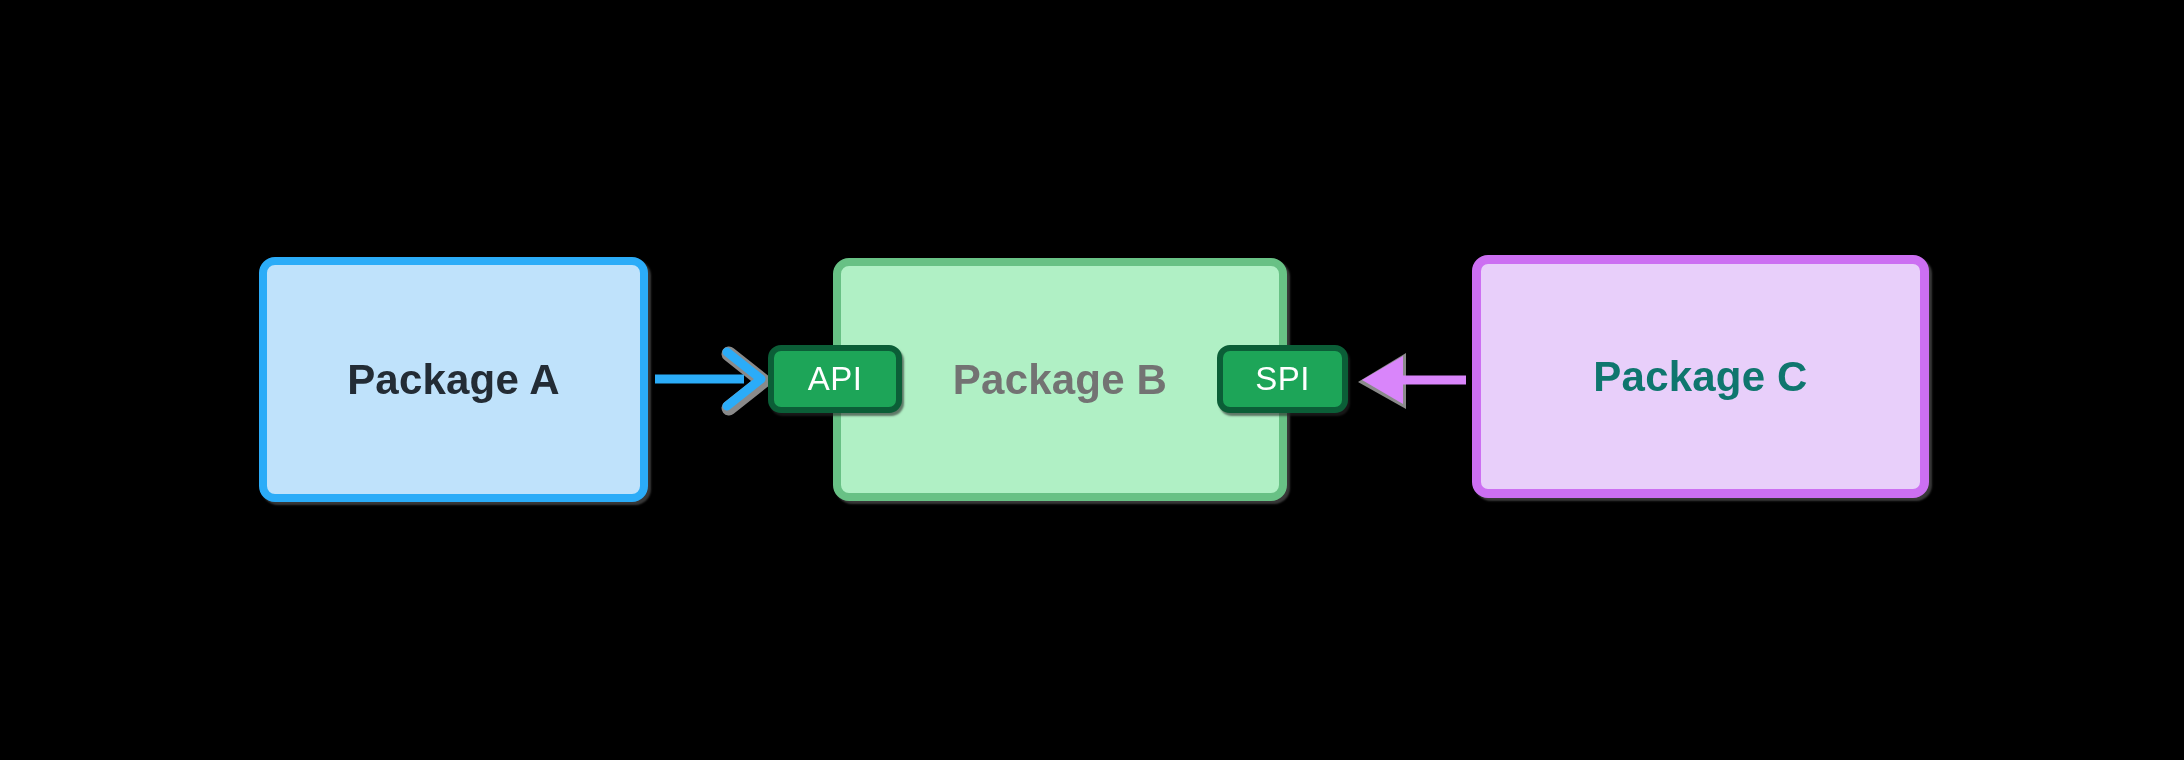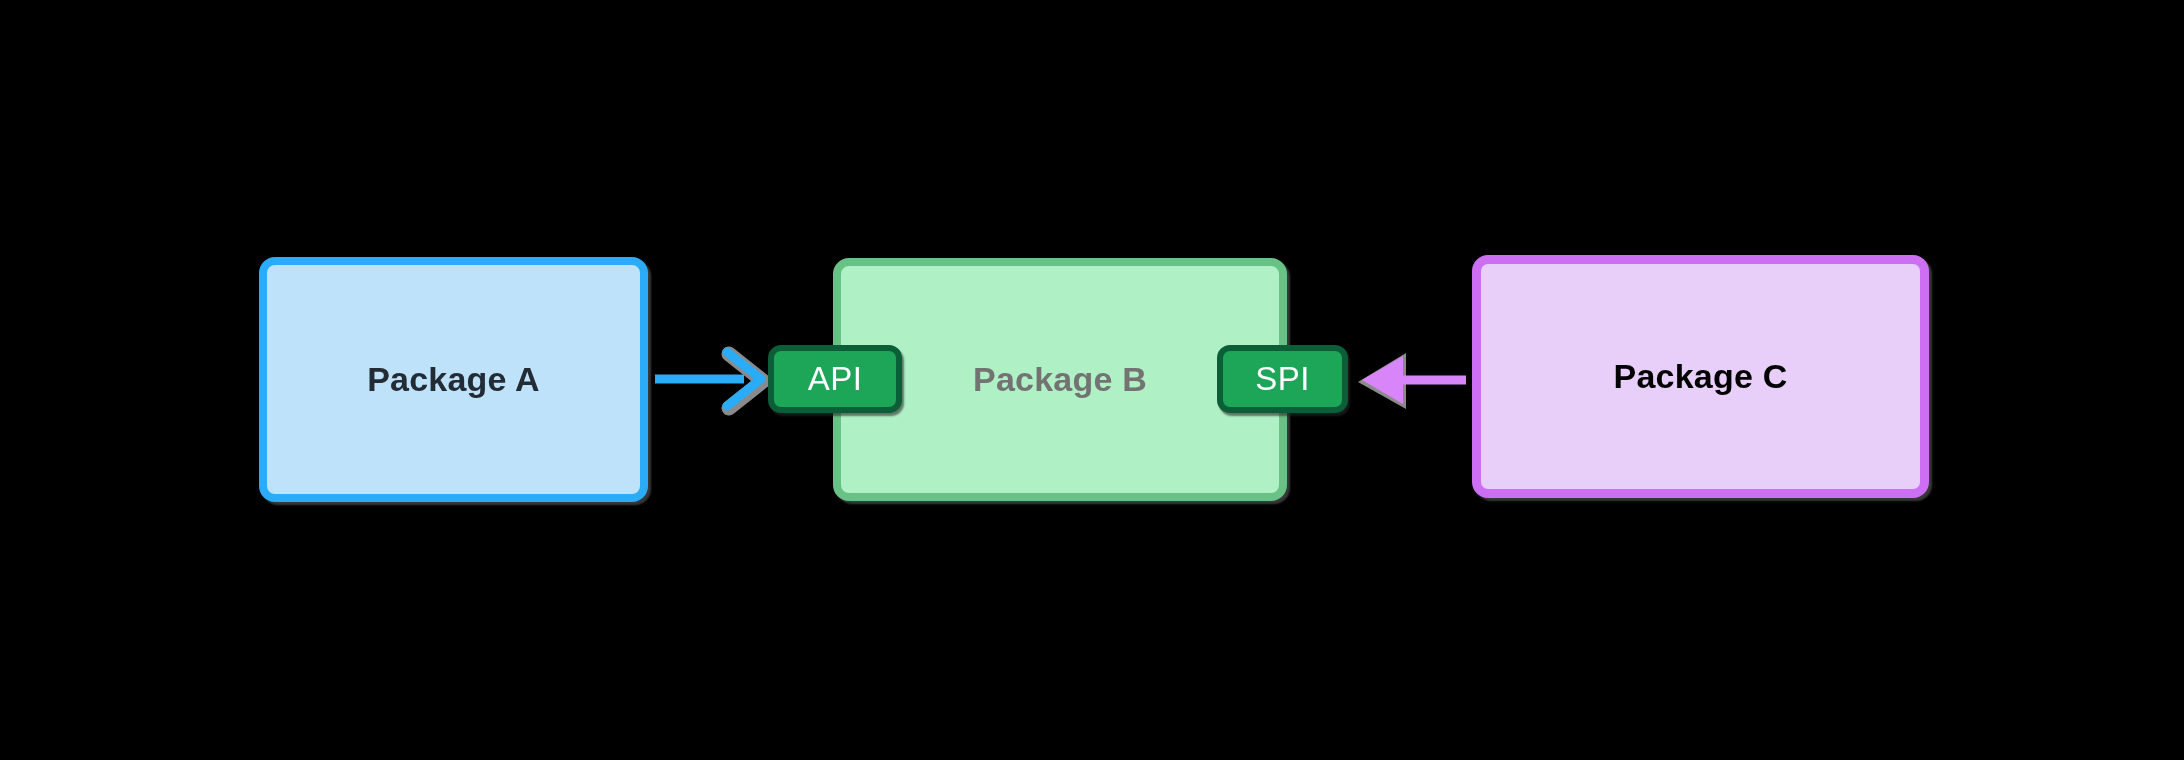--- a/index.html
+++ b/index.html
@@ -20,41 +20,41 @@
     background: #000000;
   }
   .node {
     position: absolute;
     box-sizing: border-box;
     border-radius: 16px;
     display: flex;
     align-items: center;
     justify-content: center;
     font-weight: 700;
-    font-size: 34px;
+    font-size: 42px;
     letter-spacing: 0.2px;
     box-shadow: 3px 3px 2px rgba(125,125,125,0.45);
   }
   #node-package-a {
     left: 259px; top: 257px; width: 389px; height: 245px;
     background: #bfe2fb;
     border: 8px solid #2bacf8;
     color: #232c35;
   }
   #node-package-b {
     left: 833px; top: 258px; width: 454px; height: 243px;
     background: #b0f0c5;
     border: 8px solid #68c185;
     color: #737373;
   }
   #node-package-c {
     left: 1472px; top: 255px; width: 457px; height: 243px;
     background: #e8cffa;
     border: 9px solid #cc6ff2;
-    color: #000000;
+    color: #0f766e;
   }
   .badge {
     position: absolute;
     box-sizing: border-box;
     border-radius: 13px;
     display: flex;
     align-items: center;
     justify-content: center;
     background: #1da558;
     border: 6px solid #0b5e37;

